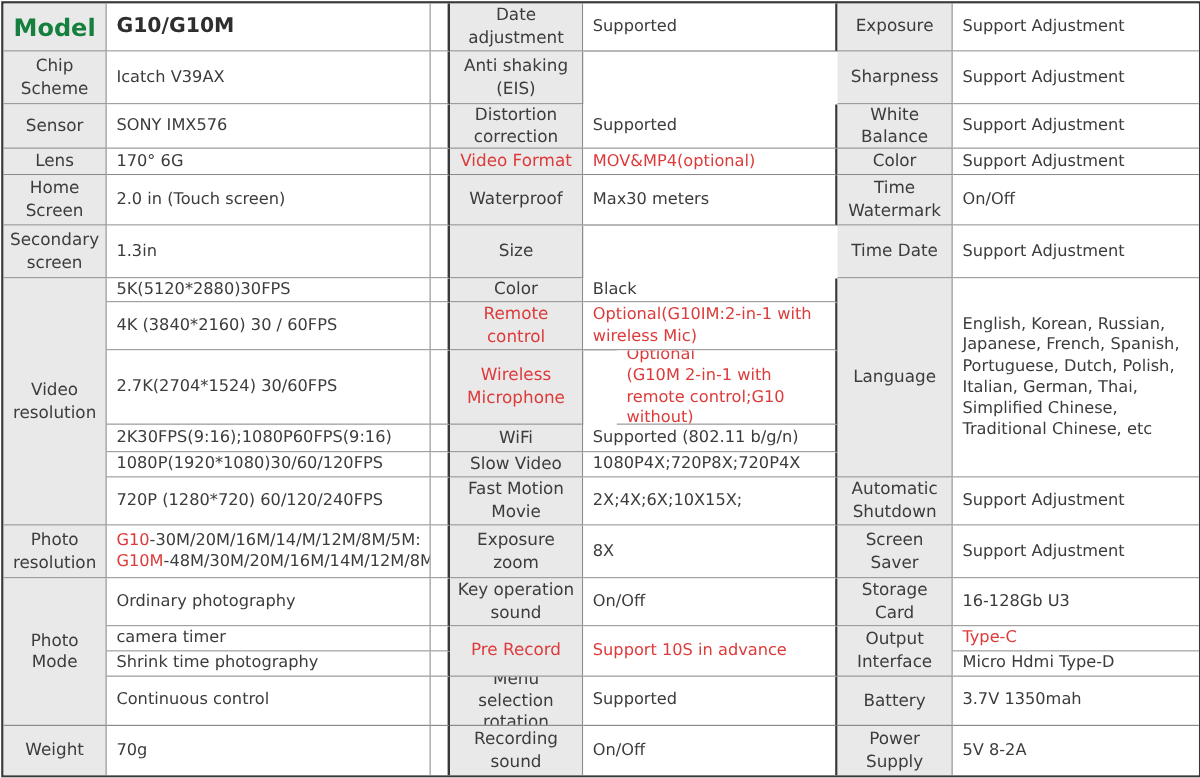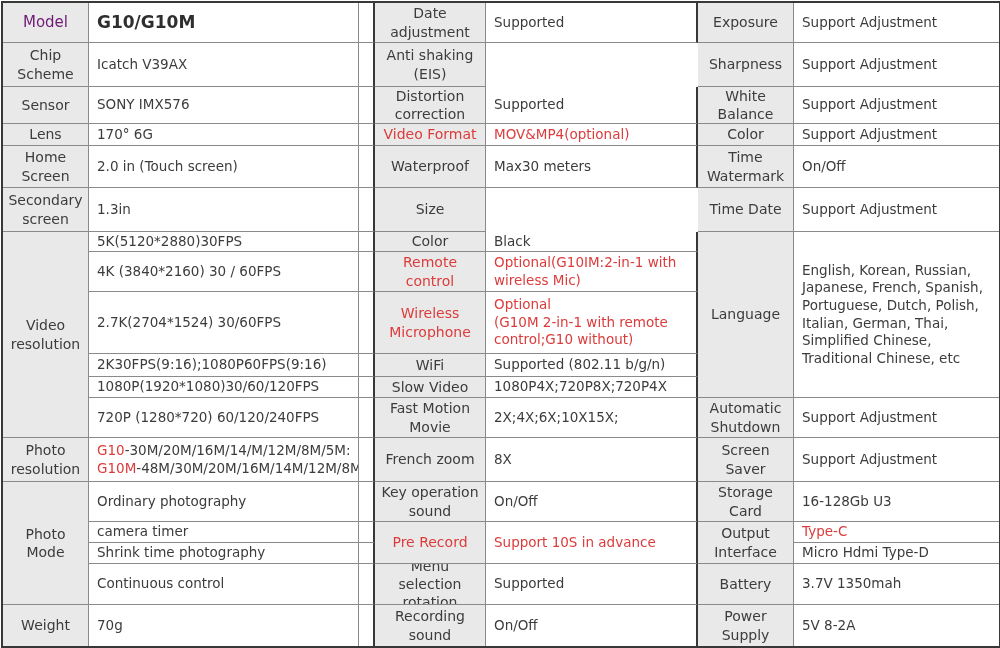--- a/index.html
+++ b/index.html
@@ -35,23 +35,23 @@
     background:#fff;
     padding:2px 6px 2px 8px;
     text-align:left;
   }
   .col{flex-direction:column;justify-content:center;align-items:flex-start;}
   .gsep{border-right:2px solid #383838;}
   .lastcol{border-right:none;}
   .lastrow{border-bottom:none;}
   .sp{background:#fff;}
   .red{color:#dd3b3b;}
-  .hdr{font-weight:normal;font-size:15px;color:#701a75;}
+  .hdr{font-weight:bold;font-size:20px;color:#15803d;}
   .hdrval{font-weight:bold;font-size:17px;color:#2e2e2e;}
-  .prewrap{white-space:pre-line;}
+  .prewrap{white-space:pre-line;margin-left:28px;}
 </style>
 </head>
 <body>
 
 <div class="tbl">
 
   <div class="c lbl hdr" style="grid-area:1/1/2/2">Model</div>
   <div class="c lbl" style="grid-area:2/1/3/2">Chip Scheme</div>
   <div class="c lbl" style="grid-area:3/1/4/2">Sensor</div>
   <div class="c lbl" style="grid-area:4/1/5/2">Lens</div>
@@ -108,21 +108,21 @@
   <div class="c lbl" style="grid-area:3/4/4/5">Distortion correction</div>
   <div class="c lbl red" style="grid-area:4/4/5/5">Video Format</div>
   <div class="c lbl" style="grid-area:5/4/6/5">Waterproof</div>
   <div class="c lbl" style="grid-area:6/4/7/5">Size</div>
   <div class="c lbl" style="grid-area:7/4/8/5">Color</div>
   <div class="c lbl red" style="grid-area:8/4/9/5">Remote control</div>
   <div class="c lbl red" style="grid-area:9/4/10/5">Wireless Microphone</div>
   <div class="c lbl" style="grid-area:10/4/11/5">WiFi</div>
   <div class="c lbl" style="grid-area:11/4/12/5">Slow Video</div>
   <div class="c lbl" style="grid-area:12/4/13/5">Fast Motion Movie</div>
-  <div class="c lbl" style="grid-area:13/4/14/5">French zoom</div>
+  <div class="c lbl" style="grid-area:13/4/14/5">Exposure zoom</div>
   <div class="c lbl" style="grid-area:14/4/15/5">Key operation sound</div>
   <div class="c lbl red" style="grid-area:15/4/17/5">Pre Record</div>
   <div class="c lbl" style="grid-area:17/4/18/5">Menu selection rotation</div>
   <div class="c lbl lastrow" style="grid-area:18/4/19/5">Recording sound</div>
 
   <div class="c val gsep" style="grid-area:1/5/2/6">Supported</div>
   <div class="c val gsep" style="grid-area:3/5/4/6">Supported</div>
   <div class="c val gsep red" style="grid-area:4/5/5/6">MOV&amp;MP4(optional)</div>
   <div class="c val gsep" style="grid-area:5/5/6/6">Max30 meters</div>
   <div class="c val gsep" style="grid-area:7/5/8/6">Black</div>

